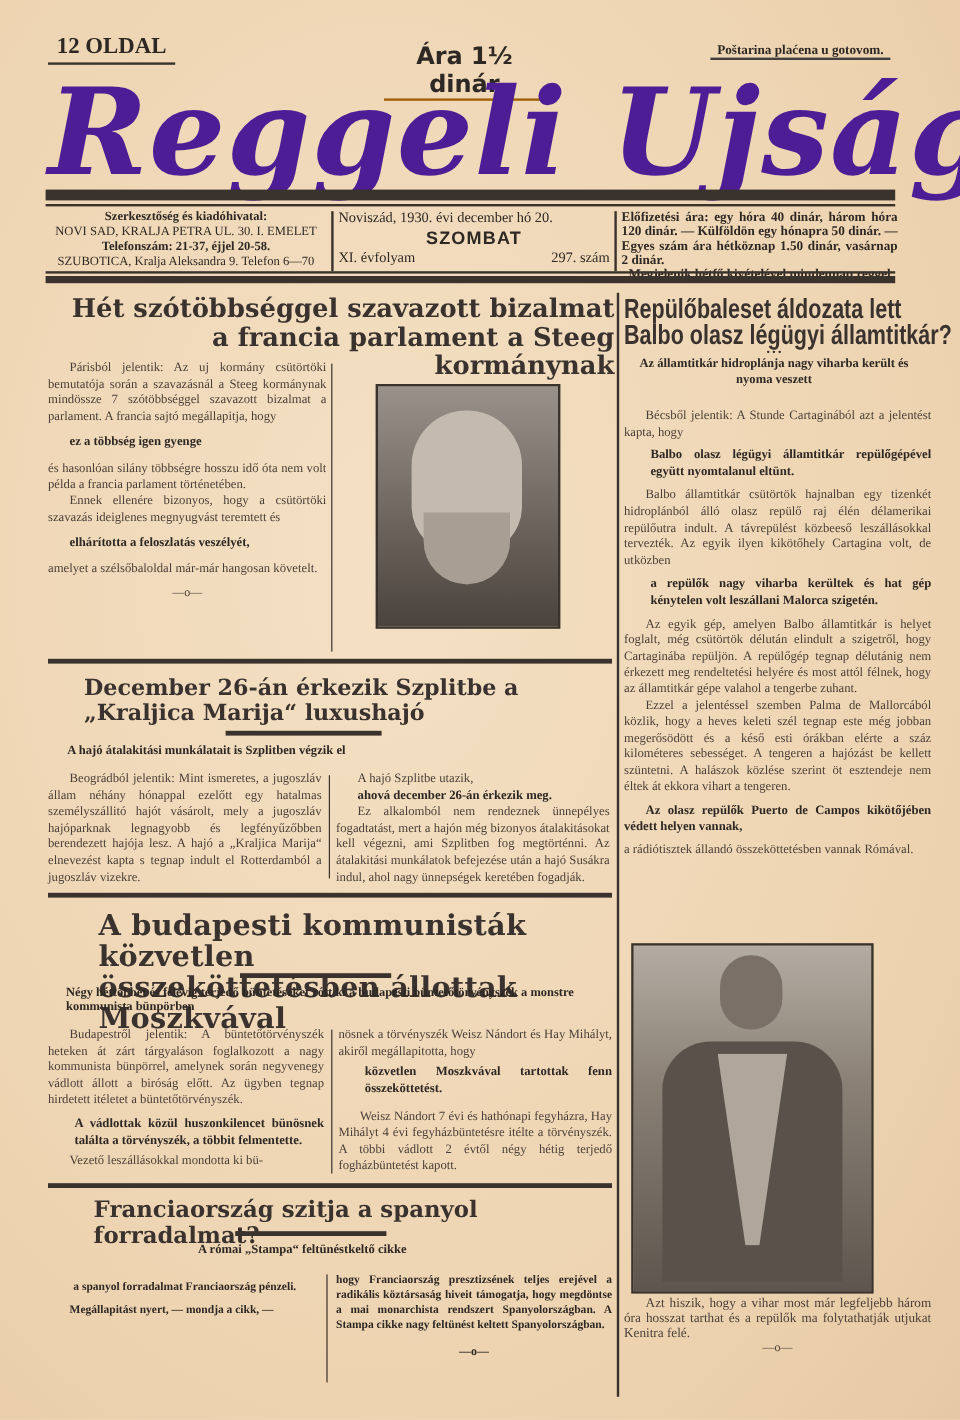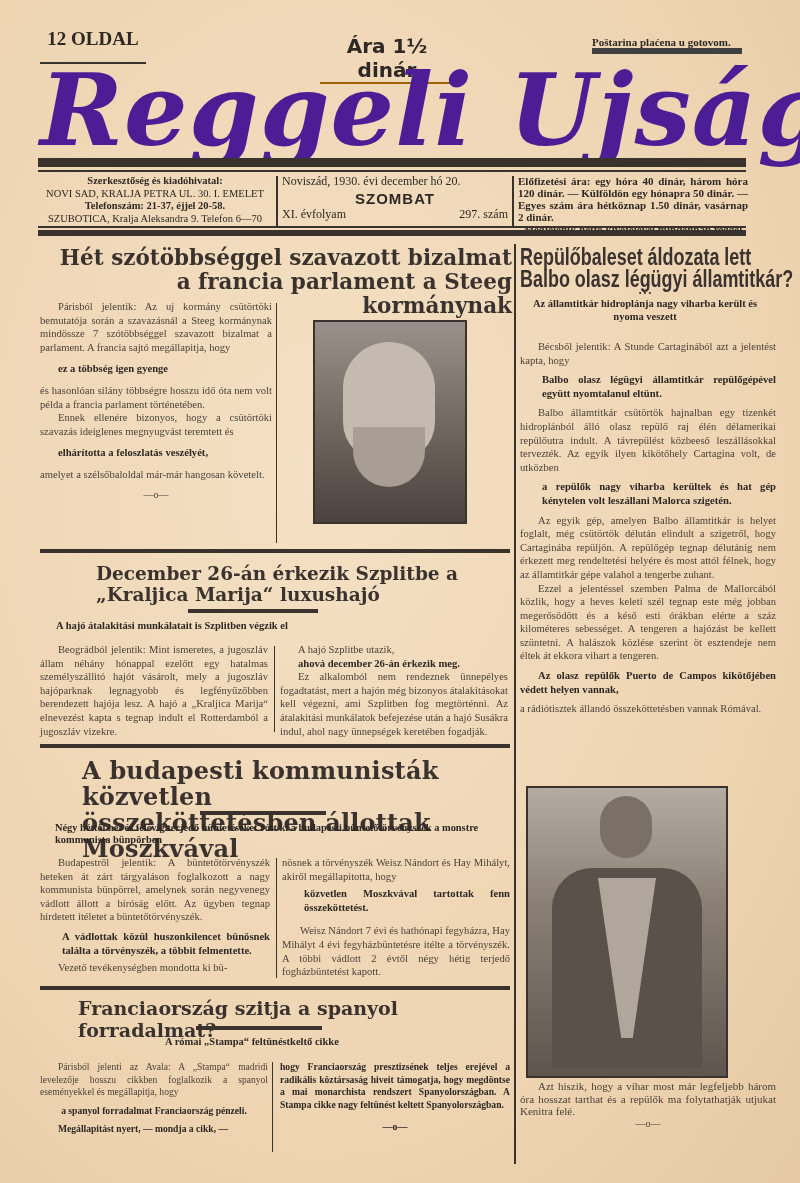--- a/index.html
+++ b/index.html
@@ -8,23 +8,23 @@
     background: #f0d8b8;
     background-image: radial-gradient(ellipse at 40% 40%, #f4e0c4 0%, #edd3b0 70%, #e6c9a4 100%);
     color: #2e2824;
     font-family: "Liberation Serif", "DejaVu Serif", serif;
     position: relative;
   }
   .abs { position: absolute; }
   .sans { font-family: "Liberation Sans", "DejaVu Sans", sans-serif; }
 
   
-  .top-left { left: 40px; top: 28px; width: 106px; font-weight: bold; font-size: 19px; border-bottom: 2px solid #3a322c; text-align: center; padding-bottom: 12px; }
+  .top-left { left: 40px; top: 28px; width: 106px; font-weight: bold; font-size: 19px; border-bottom: 2px solid #3a322c; text-align: center; padding-bottom: 2px; }
   .top-mid { left: 320px; top: 34px; width: 134px; font-weight: bold; font-size: 20px; border-bottom: 2px solid #a16207; text-align: center; font-family: "DejaVu Sans", sans-serif; }
-  .top-right { left: 592px; top: 36px; width: 150px; font-weight: bold; font-size: 11px; border-bottom: 6px solid #404040; text-align: left; }
+  .top-right { left: 592px; top: 36px; width: 150px; font-weight: bold; font-size: 11px; border-bottom: 2px solid #404040; text-align: center; }
   .title { left: 40px; top: 62px; width: 700px; height: 98px; font-size: 100px; line-height: 96px; font-weight: bold; font-style: italic; font-family: "DejaVu Serif", serif; letter-spacing: 1px; color: #4c1d95; text-align: center; white-space: nowrap; }
   .rule-thick { background: #3a322c; height: 9px; }
   .rule-thin { background: #3a322c; height: 2px; }
   .info-box { top: 175px; height: 52px; font-size: 10.5px; line-height: 12.5px; }
   .info-left { left: 40px; width: 230px; text-align: center; }
   .info-mid { left: 282px; width: 226px; }
   .info-right { left: 518px; width: 230px; font-size: 11px; line-height: 12px; text-align: justify; }
   .vsep { background: #3a322c; width: 2px; }
 
   
@@ -112,21 +112,21 @@
   <div style="position:absolute; left:72px; top:8px; width:52px; height:62px; border-radius:26px; background:#7a7068;"></div>
   <div style="position:absolute; left:24px; top:80px; width:150px; height:200px; border-radius:40px 40px 0 0; background:#5a524a;"></div>
   <div style="position:absolute; left:70px; top:90px; width:58px; height:160px; background:#b0a69c; clip-path:polygon(0 0,100% 0,60% 100%,40% 100%);"></div>
 </div>
 <div class="abs body-text" style="left:520px; top:1080px; width:256px; font-size:11px; line-height:12.5px;">
   <p class="indent">Azt hiszik, hogy a vihar most már legfeljebb három óra hosszat tarthat és a repülők ma folytathatják utjukat Kenitra felé.</p>
   <p class="ornament">—o—</p>
 </div>
 
 <div class="abs rule-thick" style="left:40px; top:549px; width:470px; height:4px;"></div>
-<div class="abs h1" style="left:96px; top:563px; width:430px; font-size:18.5px; line-height:21px;">December 26-án érkezik Szplitbe a „Kraljica Marija“ luxushajó</div>
+<div class="abs h1" style="left:70px; top:563px; width:430px; font-size:18.5px; line-height:21px;">December 26-án érkezik Szplitbe a „Kraljica Marija“ luxushajó</div>
 <div class="abs rule-thick" style="left:188px; top:609px; width:130px; height:4px;"></div>
 <div class="abs bold-text" style="left:56px; top:620px; font-size:10.5px;">A hajó átalakitási munkálatait is Szplitben végzik el</div>
 <div class="abs body-text" style="left:40px; top:643px; width:228px;">
   <p class="indent">Beográdból jelentik: Mint ismeretes, a jugoszláv állam néhány hónappal ezelőtt egy hatalmas személyszállitó hajót vásárolt, mely a jugoszláv hajóparknak legnagyobb és legfényűzőbben berendezett hajója lesz. A hajó a „Kraljica Marija“ elnevezést kapta s tegnap indult el Rotterdamból a jugoszláv vizekre.</p>
 </div>
 <div class="abs vsep" style="left:274px; top:646px; height:86px; width:1px;"></div>
 <div class="abs body-text" style="left:280px; top:643px; width:228px;">
   <p class="indent">A hajó Szplitbe utazik,</p>
   <p class="bold-text indent">ahová december 26-án érkezik meg.</p>
   <p class="indent">Ez alkalomból nem rendeznek ünnepélyes fogadtatást, mert a hajón még bizonyos átalakitásokat kell végezni, ami Szplitben fog megtörténni. Az átalakitási munkálatok befejezése után a hajó Susákra indul, ahol nagy ünnepségek keretében fogadják.</p>
@@ -135,35 +135,34 @@
 
 <div class="abs h1" style="left:82px; top:758px; width:430px; font-size:24px; line-height:26px; letter-spacing:0.2px;">
   <div>A budapesti kommunisták közvetlen</div>
   <div>összeköttetésben állottak Moszkvával</div>
 </div>
 <div class="abs rule-thick" style="left:200px; top:811px; width:126px; height:4px;"></div>
 <div class="abs bold-text" style="left:55px; top:822px; width:455px; font-size:10.4px; line-height:12px;">Négy héttől hét és félévig terjedő büntetéseket rótt ki a budapesti büntetőtörvényszék a monstre kommunista bünpörben</div>
 <div class="abs body-text" style="left:40px; top:856px; width:230px;">
   <p class="indent">Budapestről jelentik: A büntetőtörvényszék heteken át zárt tárgyaláson foglalkozott a nagy kommunista bünpörrel, amelynek során negyvenegy vádlott állott a biróság előtt. Az ügyben tegnap hirdetett itéletet a büntetőtörvényszék.</p>
   <p class="bold-text" style="margin:6px 0 4px 22px;">A vádlottak közül huszonkilencet bünösnek találta a törvényszék, a többit felmentette.</p>
-  <p class="indent">Vezető tevékenységben mondotta ki bü-</p>
+  <p class="indent">Vezető leszállásokkal mondotta ki bü-</p>
 </div>
 <div class="abs vsep" style="left:276px; top:858px; height:120px; width:1px;"></div>
 <div class="abs body-text" style="left:282px; top:856px; width:228px;">
   <p>nösnek a törvényszék Weisz Nándort és Hay Mihályt, akiről megállapitotta, hogy</p>
   <p class="bold-text" style="margin:4px 0 10px 22px;">közvetlen Moszkvával tartottak fenn összeköttetést.</p>
   <p class="indent">Weisz Nándort 7 évi és hathónapi fegyházra, Hay Mihályt 4 évi fegyházbüntetésre itélte a törvényszék. A többi vádlott 2 évtől négy hétig terjedő fogházbüntetést kapott.</p>
 </div>
 <div class="abs rule-thick" style="left:40px; top:986px; width:470px; height:4px;"></div>
 
 <div class="abs h1" style="left:78px; top:997px; width:430px; font-size:19px; line-height:22px;">Franciaország szitja a spanyol forradalmat?</div>
 <div class="abs rule-thick" style="left:196px; top:1026px; width:126px; height:4px;"></div>
 <div class="abs bold-text" style="left:165px; top:1036px; font-size:10.5px;">A római „Stampa“ feltünéstkeltő cikke</div>
 <div class="abs body-text" style="left:40px; top:1061px; width:228px; font-size:9.6px; line-height:12.6px;">
-  <p class="indent">Párisból jelenti az Avala: A „Stampa“ madridi levelezője hosszu cikkben foglalkozik a spanyol eseményekkel és megállapitja, hogy</p>
   <p class="bold-text center" style="margin:6px 0;">a spanyol forradalmat Franciaország pénzeli.</p>
   <p class="bold-text indent">Megállapitást nyert, — mondja a cikk, —</p>
 </div>
 <div class="abs vsep" style="left:272px; top:1062px; height:90px; width:1px;"></div>
 <div class="abs body-text bold-text" style="left:280px; top:1061px; width:230px; font-size:9.6px; line-height:12.6px;">
   <p>hogy Franciaország presztizsének teljes erejével a radikális köztársaság hiveit támogatja, hogy megdöntse a mai monarchista rendszert Spanyolországban. A Stampa cikke nagy feltünést keltett Spanyolországban.</p>
   <p class="ornament" style="margin-top:10px;">—o—</p>
 </div>
 
 </body></html>

